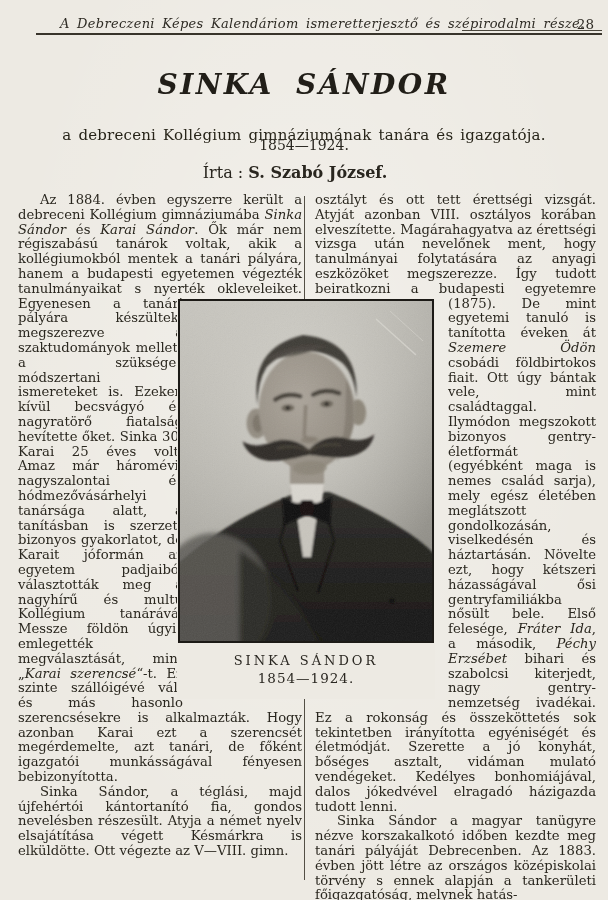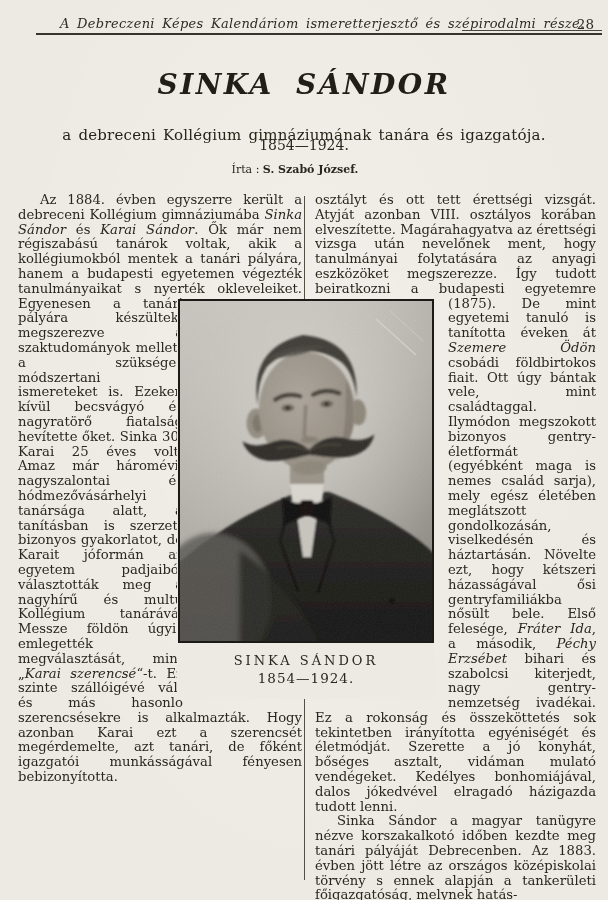--- a/index.html
+++ b/index.html
@@ -48,21 +48,21 @@
     text-align:center;
     font-size:15px;font-weight:normal;letter-spacing:.2px;word-spacing:2px;
     color:#272419;
   }
   .article-dates{
     position:absolute;top:137px;left:0;right:0;
     text-align:center;font-size:14px;color:#29261f;
   }
   .byline{
     position:absolute;top:163px;left:0;right:18px;
-    text-align:center;font-size:11px;color:#29261f;
+    text-align:center;font-size:16px;color:#29261f;
   }
   .byline .author{font-weight:bold;}
   
   .col{
     position:absolute;top:193px;
     font-size:13.2px;line-height:14.8px;
     text-align:justify;
     color:#2a271f;
   }
   .col-left{left:18px;width:284px;}
@@ -119,20 +119,21 @@
   <div class="article-subtitle">a debreceni Kollégium gimnáziumának tanára és igazgatója.</div>
   <div class="article-dates">1854—1924.</div>
   <div class="byline"><span>Írta : </span><span class="author">S. Szabó József.</span></div>
 
   <div class="column-divider"></div>
 
   <div class="col col-left">
     <div class="sp fr h-top"></div>
     <div class="sp fr2 h-left"></div>
     <p class="indent"><span>Az 1884. évben egyszerre került a debreceni Kollégium gimnáziumába </span><span class="it">Sinka Sándor</span><span> és </span><span class="it">Karai Sándor</span><span>. Ők már nem régiszabású tanárok voltak, akik a kollégiumokból mentek a tanári pályára, hanem a budapesti egyetemen végezték tanulmányaikat s nyerték okleveleiket. Egyenesen a tanári pályára készültek, megszerezve a szaktudományok mellett a szükséges módszertani ismereteket is. Ezeken kívül becsvágyó és nagyratörő fiatalság hevítette őket. Sinka 30, Karai 25 éves volt. Amaz már háromévi, nagyszalontai és hódmezővásárhelyi tanársága alatt, a tanításban is szerzett bizonyos gyakorlatot, de Karait jóformán az egyetem padjaiból választották meg a nagyhírű és multú Kollégium tanárává. Messze földön úgyis emlegették megválasztását, mint „</span><span class="it">Karai szerencsé</span><span>“-t. Ez szinte szállóigévé vált és más hasonló szerencsésekre is alkalmazták. Hogy azonban Karai ezt a szerencsét megérdemelte, azt tanári, de főként igazgatói munkásságával fényesen bebizonyította.</span></p>
+    <p class="indent"><span>Sinka Sándor, a téglási, majd újfehértói kántortanító fia, gondos nevelésben részesült. Atyja a német nyelv elsajátítása végett Késmárkra is elküldötte. Ott végezte az V—VIII. gimn.</span></p>
   </div>
 
   <div class="col col-right">
     <div class="sp fl h-top"></div>
     <div class="sp fl2 h-right"></div>
     <p><span>osztályt és ott tett érettségi vizsgát. Atyját azonban VIII. osztályos korában elveszítette. Magárahagyatva az érettségi vizsga után nevelőnek ment, hogy tanulmányai folytatására az anyagi eszközöket megszerezze. Így tudott beiratkozni a budapesti egyetemre (1875). De mint egyetemi tanuló is tanította éveken át </span><span class="it">Szemere Ödön</span><span> csobádi földbirtokos fiait. Ott úgy bántak vele, mint családtaggal. Ilymódon megszokott bizonyos gentry-életformát (egyébként maga is nemes család sarja), mely egész életében meglátszott gondolkozásán, viselkedésén és háztartásán. Növelte ezt, hogy kétszeri házasságával ősi gentryfamiliákba nősült bele. Első felesége, </span><span class="it">Fráter Ida</span><span>, a második, </span><span class="it">Péchy Erzsébet</span><span> bihari és szabolcsi kiterjedt, nagy gentry-nemzetség ivadékai. Ez a rokonság és összeköttetés sok tekintetben irányította egyéniségét és életmódját. Szerette a jó konyhát, bőséges asztalt, vidáman mulató vendégeket. Kedélyes bonhomiájával, dalos jókedvével elragadó házigazda tudott lenni.</span></p>
     <p class="indent"><span>Sinka Sándor a magyar tanügyre nézve korszakalkotó időben kezdte meg tanári pályáját Debrecenben. Az 1883. évben jött létre az országos középiskolai törvény s ennek alapján a tankerületi főigazgatóság, melynek hatás-</span></p>
   </div>
 
   <div class="photo-block">

